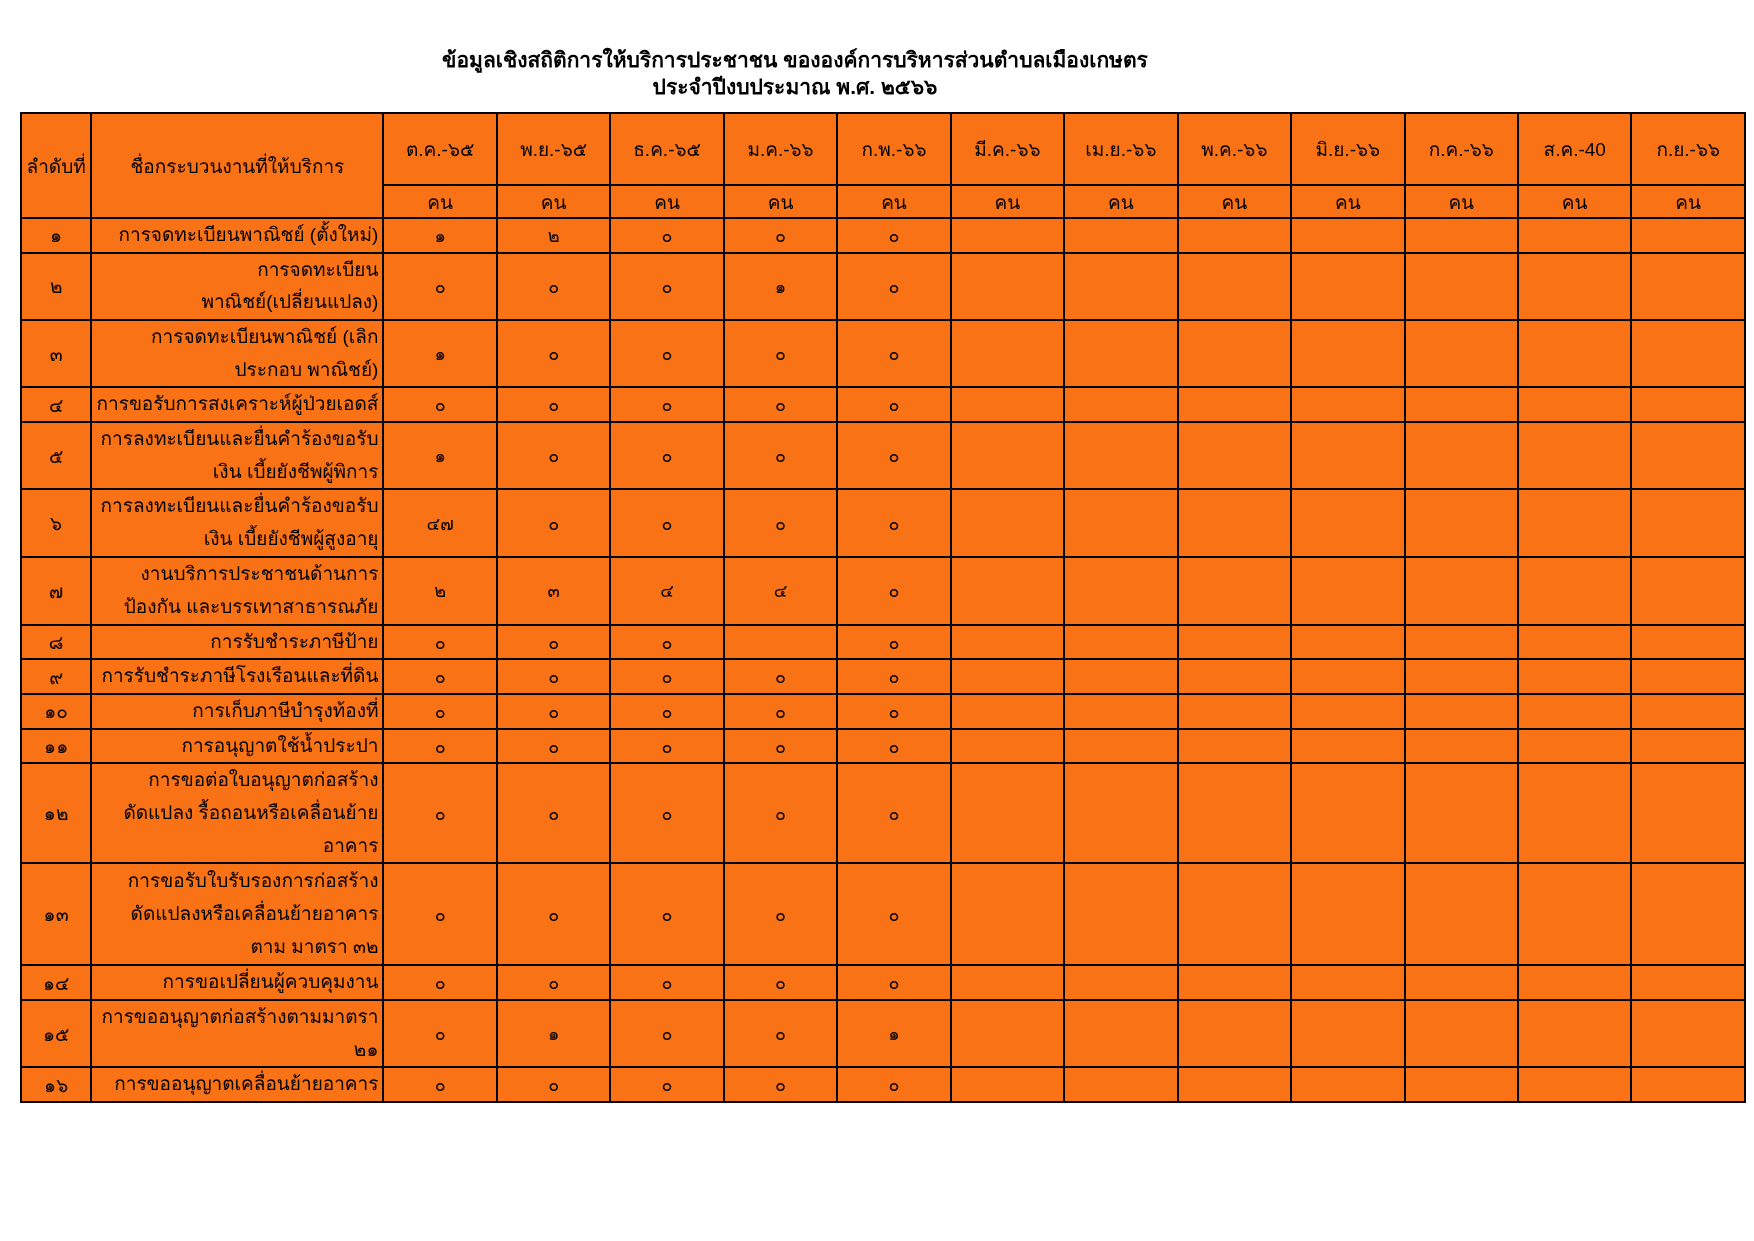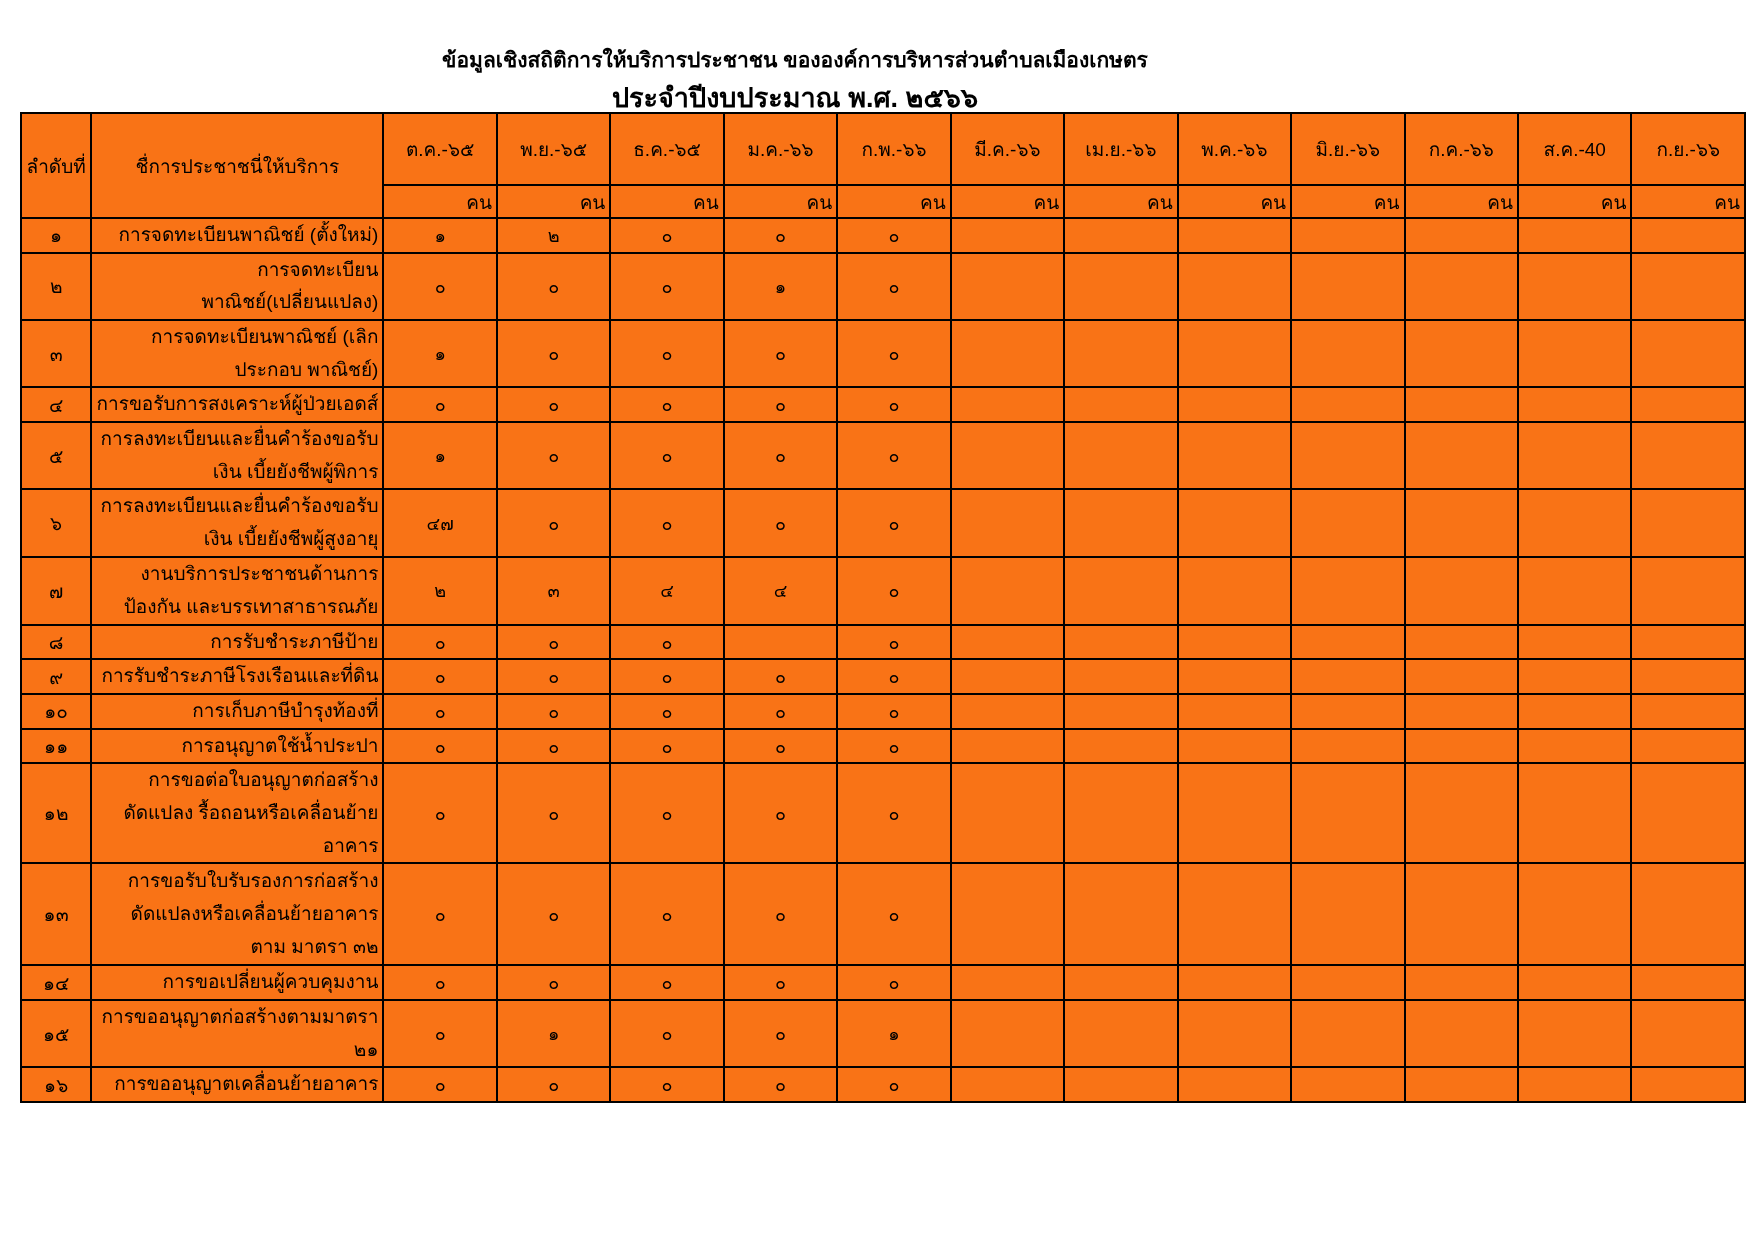--- a/index.html
+++ b/index.html
@@ -13,43 +13,42 @@
     padding-left:44px;
   }
   .heading-wrap{
     position:absolute;top:0;left:0;width:1590px;text-align:center;
   }
   .doc-title{
     margin-top:46px;
     font-size:21px;font-weight:bold;line-height:1.3;
   }
   .doc-subtitle{
-    margin-top:8px;
-    font-size:27px;font-weight:bold;line-height:1.3;
+    font-size:21px;font-weight:bold;line-height:1.3;
   }
   table.stat{
     position:absolute;top:112px;left:20px;
     border-collapse:collapse;
     table-layout:fixed;
     width:1726px;
     background:#f97316;
   }
   table.stat col.c-no{width:70px;}
   table.stat col.c-name{width:291px;}
   table.stat col.c-month{width:113px;}
   table.stat th, table.stat td{
     border:2px solid #000;
     padding:0 4px;
     overflow:hidden;
     vertical-align:middle;
     font-weight:normal;
   }
   th.month-h{height:70px;font-size:19px;text-align:center;}
   th.corner-h{font-size:19px;text-align:center;}
-  th.unit-h{height:31px;font-size:19px;text-align:right;}
+  th.unit-h{height:31px;font-size:19px;text-align:center;}
   td.no-c{text-align:center;font-size:19px;}
   td.name-c{
     text-align:right;font-size:19px;line-height:1.72;
     padding-left:8px;padding-right:6px;
     overflow-wrap:anywhere;
   }
   td.val-c{text-align:center;font-size:18px;}
 </style>
 </head>
 <body>
@@ -73,21 +72,21 @@
         <col class="c-month">
         <col class="c-month">
         <col class="c-month">
         <col class="c-month">
         <col class="c-month">
         <col class="c-month">
       </colgroup>
     <thead>
         <tr>
           <th class="corner-h" rowspan="2">ลำดับที่</th>
-          <th class="corner-h" rowspan="2">ชื่การประชาชนี่ให้บริการ</th>
+          <th class="corner-h" rowspan="2">ชื่อกระบวนงานที่ให้บริการ</th>
           <th class="month-h">ต.ค.-๖๕</th>
           <th class="month-h">พ.ย.-๖๕</th>
           <th class="month-h">ธ.ค.-๖๕</th>
           <th class="month-h">ม.ค.-๖๖</th>
           <th class="month-h">ก.พ.-๖๖</th>
           <th class="month-h">มี.ค.-๖๖</th>
           <th class="month-h">เม.ย.-๖๖</th>
           <th class="month-h">พ.ค.-๖๖</th>
           <th class="month-h">มิ.ย.-๖๖</th>
           <th class="month-h">ก.ค.-๖๖</th>

